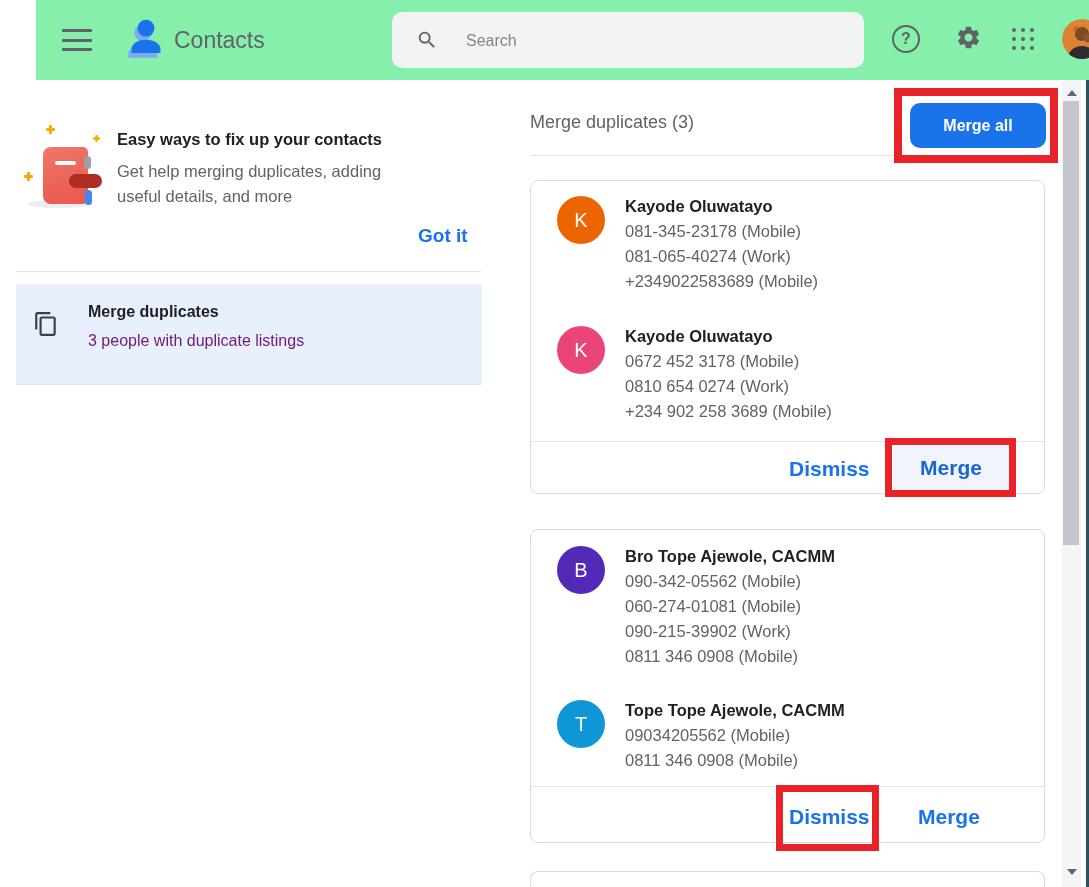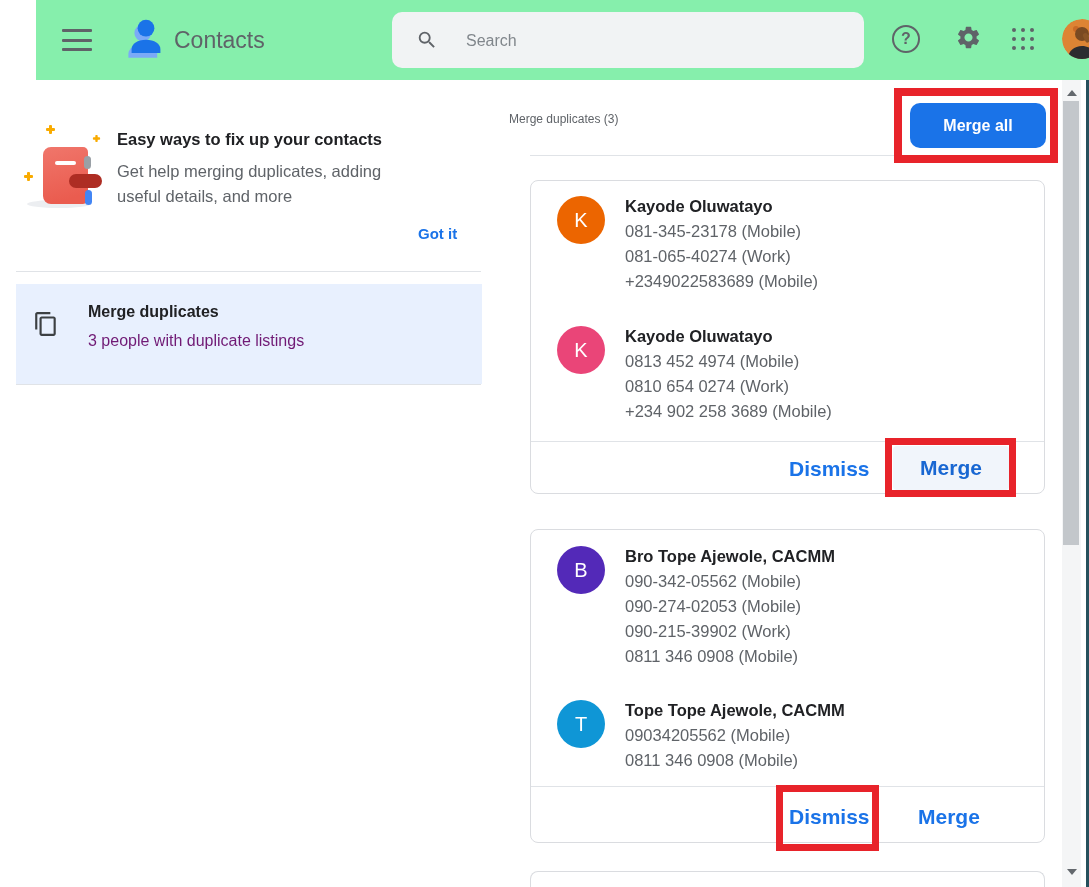--- a/index.html
+++ b/index.html
@@ -35,28 +35,28 @@
   .clip-gray{position:absolute;left:62px;top:38px;width:7px;height:13px;background:#9aa0a6;border-radius:4px;}
   .tab{position:absolute;left:47px;top:56px;width:33px;height:14px;background:#ae2d23;border-radius:7px;}
   .clip-blue{position:absolute;left:63px;top:72px;width:7px;height:15px;background:#4285f4;border-radius:4px;}
   .sparkle{position:absolute;width:9px;height:9px;}
   .sparkle::before{content:"";position:absolute;left:3px;top:0;width:3px;height:9px;background:#f9ab00;border-radius:1px;}
   .sparkle::after{content:"";position:absolute;left:0;top:3px;width:9px;height:3px;background:#f9ab00;border-radius:1px;}
   .sp1{left:24px;top:7px;}.sp2{left:70px;top:16px;transform:scale(.8);}.sp3{left:2px;top:54px;}
   .promo-title{position:absolute;left:117px;top:130px;font-size:16.5px;font-weight:700;color:#202124;}
   .promo-body{position:absolute;left:117px;top:159px;width:298px;font-size:16.5px;line-height:25px;color:#5f6368;}
   .got-it{position:absolute;left:418px;top:225px;background:none;border:none;padding:0;cursor:pointer;
-    font-family:inherit;font-size:15px;font-weight:700;color:#1a73e8;}
+    font-family:inherit;font-size:19px;font-weight:700;color:#1a73e8;}
   .divider{position:absolute;height:1px;background:#e0e3e7;}
   .suggestion{position:absolute;left:16px;top:284px;width:466px;height:100px;background:#e8f0fe;cursor:pointer;}
   .copy-icon{position:absolute;left:17px;top:27px;width:26px;height:26px;}
   .sugg-title{position:absolute;left:72px;top:19px;font-size:16px;font-weight:700;color:#202124;}
   .sugg-sub{position:absolute;left:72px;top:48px;font-size:16px;color:#701a75;}
   
-  .panel-title{position:absolute;left:509px;top:112px;font-size:12px;color:#5f6368;}
+  .panel-title{position:absolute;left:530px;top:112px;font-size:18px;color:#5f6368;}
   .card{position:absolute;left:530px;width:515px;background:#fff;border:1px solid #dadce0;border-radius:8px;
     box-sizing:border-box;}
   #card1{top:180px;height:314px;}
   #card2{top:529px;height:314px;}
   #card3{top:871px;height:30px;border-radius:8px 8px 0 0;border-bottom:none;}
   .contact{position:absolute;left:26px;display:flex;align-items:flex-start;}
   .avatar{width:48px;height:48px;border-radius:50%;flex:none;margin:2px 20px 0 0;color:#fff;font-size:20px;
     display:flex;align-items:center;justify-content:center;}
   .c-name{font-size:16.5px;font-weight:700;color:#202124;line-height:25px;}
   .c-phone{font-size:16.5px;color:#5f6368;line-height:25px;}
@@ -193,37 +193,37 @@
       <div class="c-name">Kayode Oluwatayo</div>
       <div class="c-phone">081-345-23178 (Mobile)</div>
       <div class="c-phone">081-065-40274 (Work)</div>
       <div class="c-phone">+2349022583689 (Mobile)</div>
     </span>
   </div>
   <div class="contact" style="top:143px">
     <span class="avatar" style="background: rgb(234, 69, 120);">K</span>
     <span class="c-text">
       <div class="c-name">Kayode Oluwatayo</div>
-      <div class="c-phone">0813 452 4974 (Mobile)</div>
+      <div class="c-phone">0672 452 3178 (Mobile)</div>
       <div class="c-phone">0810 654 0274 (Work)</div>
       <div class="c-phone">+234 902 258 3689 (Mobile)</div>
     </span>
   </div>
   <div class="card-divider" style="top:260px"></div>
   <button class="foot-link" style="left:258px;top:276px">Dismiss</button>
   <button class="foot-link merge-hover" style="left:362px;top:265px">Merge</button>
 </div>
 
 <div class="card" id="card2">
   <div class="contact" style="top:14px">
     <span class="avatar" style="background: rgb(83, 41, 184);">B</span>
     <span class="c-text">
       <div class="c-name">Bro Tope Ajewole, CACMM</div>
       <div class="c-phone">090-342-05562 (Mobile)</div>
-      <div class="c-phone">090-274-02053 (Mobile)</div>
+      <div class="c-phone">060-274-01081 (Mobile)</div>
       <div class="c-phone">090-215-39902 (Work)</div>
       <div class="c-phone">0811 346 0908 (Mobile)</div>
     </span>
   </div>
   <div class="contact" style="top:168px">
     <span class="avatar" style="background: rgb(15, 150, 214);">T</span>
     <span class="c-text">
       <div class="c-name">Tope Tope Ajewole, CACMM</div>
       <div class="c-phone">09034205562 (Mobile)</div>
       <div class="c-phone">0811 346 0908 (Mobile)</div>

